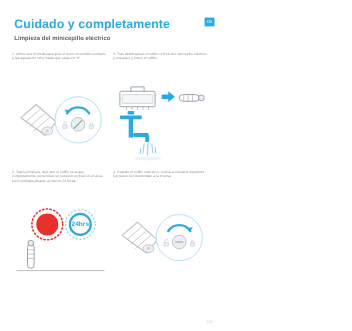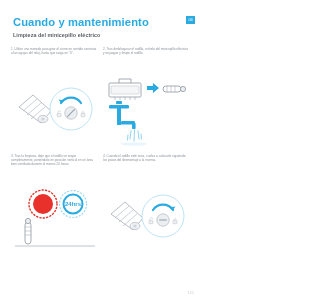--- a/index.html
+++ b/index.html
@@ -54,21 +54,21 @@
   .pagenum{
     position:absolute;right:6px;bottom:6px;
     font-size:3.4px;color:#c2c7cc;letter-spacing:.2px;
   }
 </style>
 </head>
 <body>
 
 <div class="page">
 
-  <div class="title">Cuando y mantenimiento</div>
+  <div class="title">Cuidado y completamente</div>
 
   <div class="chapter-badge">04</div>
 
   <div class="subtitle">Limpieza del minicepillo eléctrico</div>
 
   <div class="grid">
 
     <div class="cell">
       <p class="step-text">1. Utilice una moneda para girar el cierre en sentido contrario a las agujas del reloj, hasta que caiga en "0".</p>
       <div class="art">

